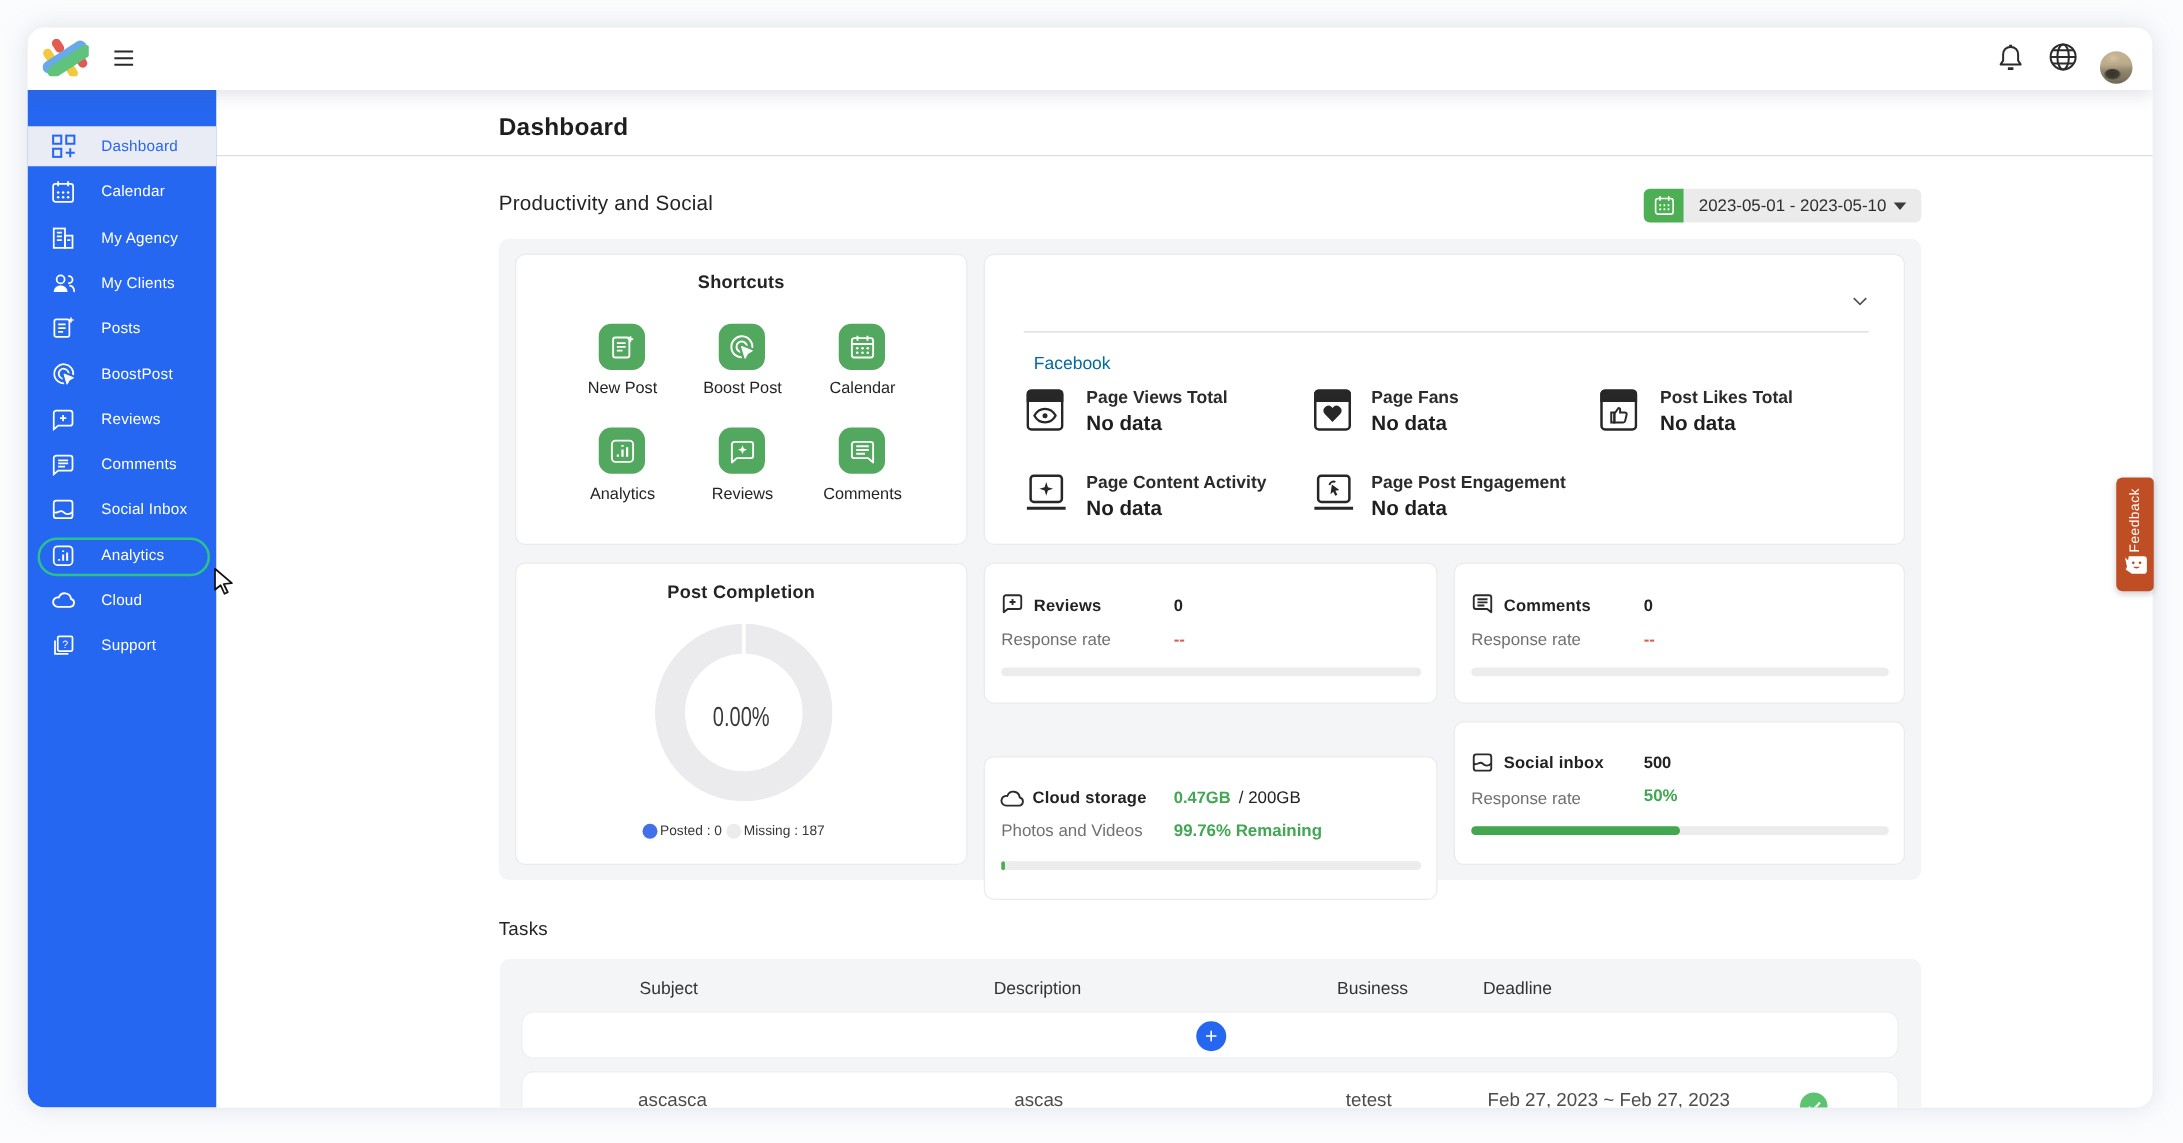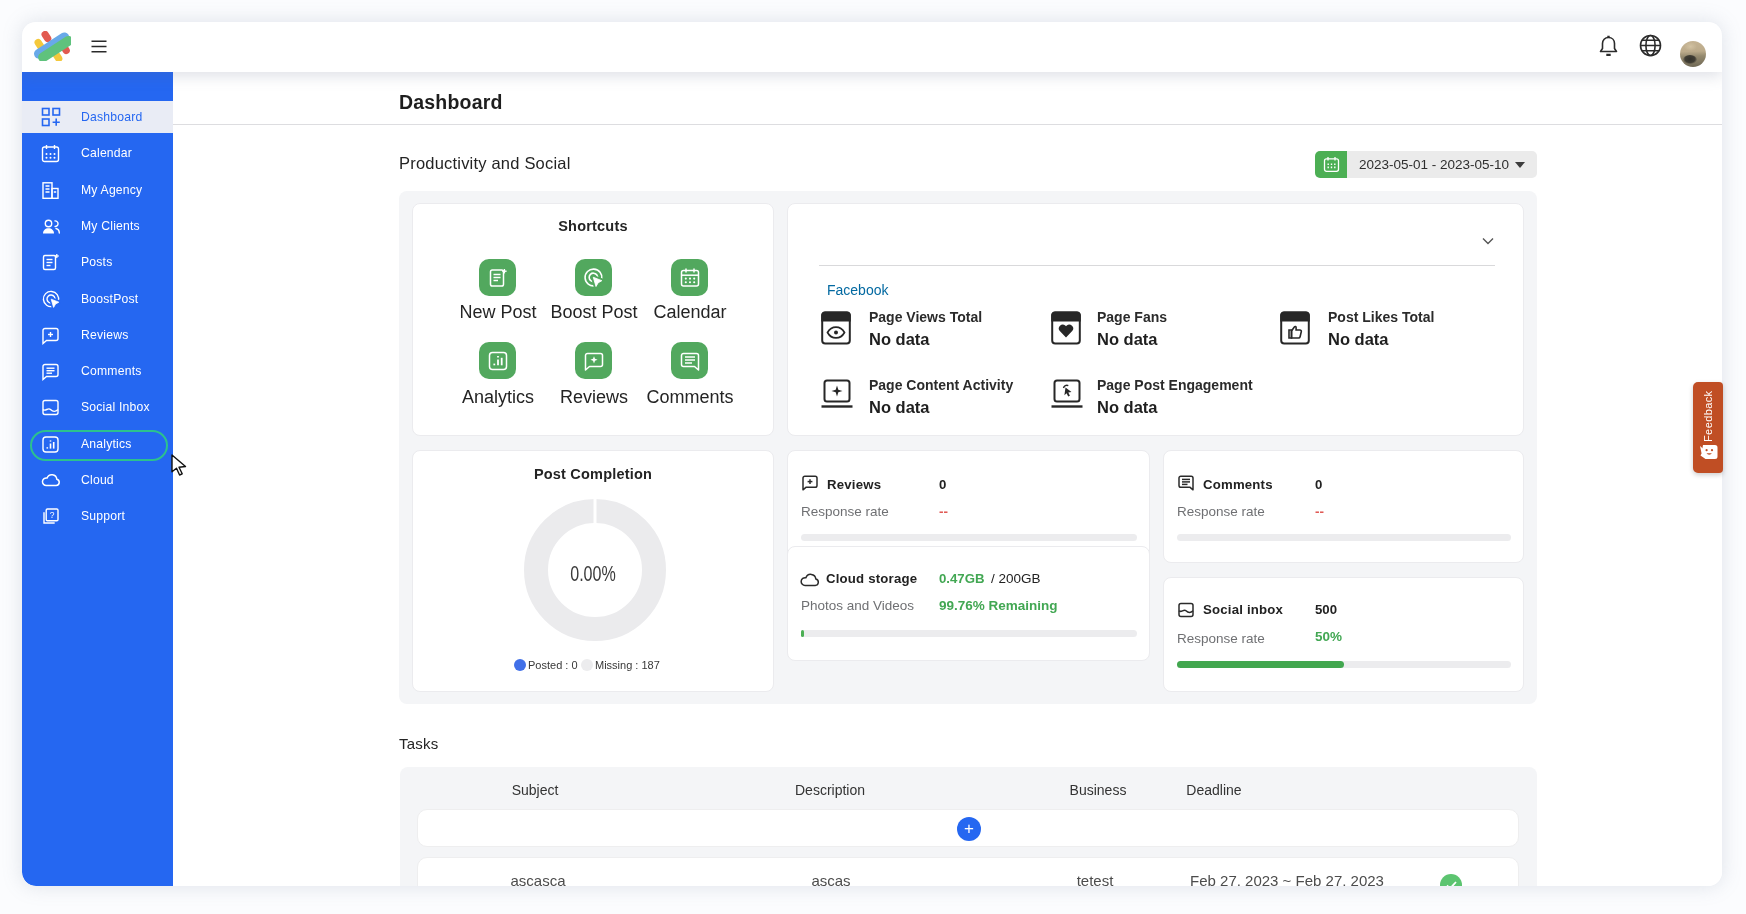--- a/index.html
+++ b/index.html
@@ -13,21 +13,21 @@
 .it.act { background:#e9ecf5; color:#2567f1; }
 .ring { position:absolute; left:8px; width:138px; height:31px; border:2.5px solid #2cc18e; border-radius:15.5px; z-index:12; }
 .main { position:absolute; left:151px; top:50px; width:1549px; height:814px; background:#fff; }
 .h1 { position:absolute; left:377px; top:69px; font-size:19.5px; font-weight:600; color:#1e1e1e; letter-spacing:.2px; z-index:5;}
 .divider { position:absolute; left:151px; top:102px; width:1549px; height:1px; background:#dddde0; }
 .sect { position:absolute; font-size:15.5px; font-weight:500; color:#242424; letter-spacing:.2px; }
 .panel { position:absolute; background:#f4f5f7; border-radius:8px; }
 .card { position:absolute; background:#fff; border:1px solid #ebebee; border-radius:8px; }
 .ctitle { position:absolute; width:100%; text-align:center; font-size:14.5px; font-weight:600; color:#242424; letter-spacing:.2px; }
 .gicon { position:absolute; width:37px; height:37px; background:#52a85e; border-radius:10px; display:flex; align-items:center; justify-content:center; }
-.glabel { position:absolute; font-size:18px; font-weight:500; color:#242424; text-align:center; transform:translateX(-50%); white-space:nowrap; }
+.glabel { position:absolute; font-size:13px; font-weight:500; color:#242424; text-align:center; transform:translateX(-50%); white-space:nowrap; }
 .mlabel { position:absolute; font-size:14px; font-weight:600; color:#2b2b2b; white-space:nowrap; }
 .nodata { position:absolute; font-size:16.5px; font-weight:700; color:#1f1f1f; }
 .sctitle { position:absolute; font-size:13.2px; font-weight:700; color:#222; letter-spacing:.2px;}
 .scval { position:absolute; font-size:13.2px; font-weight:700; color:#222; }
 .resp { position:absolute; font-size:13.5px; font-weight:400; color:#6f7073; }
 .bar { position:absolute; height:7px; background:#ececee; border-radius:4px; }
 .green { color:#42a753; }
 .red { color:#e05a55; font-weight:700; }
 .thead { position:absolute; transform:translateX(-50%); font-size:14px; font-weight:500; color:#333; }
 .tcell { position:absolute; transform:translateX(-50%); font-size:15px; font-weight:400; color:#4c4c4c; }
@@ -350,21 +350,21 @@
         <line x1="5" y1="7.9" x2="13" y2="7.9"></line>
         <line x1="5" y1="10.4" x2="10.5" y2="10.4"></line>
       </svg>
     <div class="sctitle" style="left:39px; top:26px;">Comments</div>
     <div class="scval" style="left:151px; top:26px;">0</div>
     <div class="resp" style="left:13px; top:53px;">Response rate</div>
     <div class="resp red" style="left:151px; top:53px;">--</div>
     <div class="bar" style="left:13px; top:83px; width:334px;"></div>
   </div>
 
-  <div class="card" style="left:765px; top:524px; width:363px; height:115px;text-align:right;">
+  <div class="card" style="left:765px; top:583px; width:363px; height:115px;text-align:right;">
     <svg style="position:absolute; left:12px; top:25px;" width="20" height="15" viewBox="0 0 20 15" fill="none" stroke="#2b2b2b" stroke-width="1.5">
         <path d="M5.3 13.5 a3.9 3.9 0 1 1 .6-7.7 a5.1 5.1 0 0 1 9.9 1.2 a3.3 3.3 0 0 1-.6 6.5 z" stroke-linejoin="round"></path>
       </svg>
     <div class="sctitle" style="left:38px; top:24px;">Cloud storage</div>
     <div class="scval green" style="left:151px; top:24px;">0.47GB</div>
     <div class="scval" style="left:203px; top:24px; font-weight:500; font-size:13.5px;">/ 200GB</div>
     <div class="resp" style="left:13px; top:51px;">Photos and Videos</div>
     <div class="resp green" style="left:151px; top:51px; font-weight:600;">99.76% Remaining</div>
     <div class="bar" style="left:13px; top:83px; width:336px;"></div>
     <div style="position:absolute; left:13px; top:83px; width:3px; height:7px; background:#4caf54; border-radius:2px;"></div>

